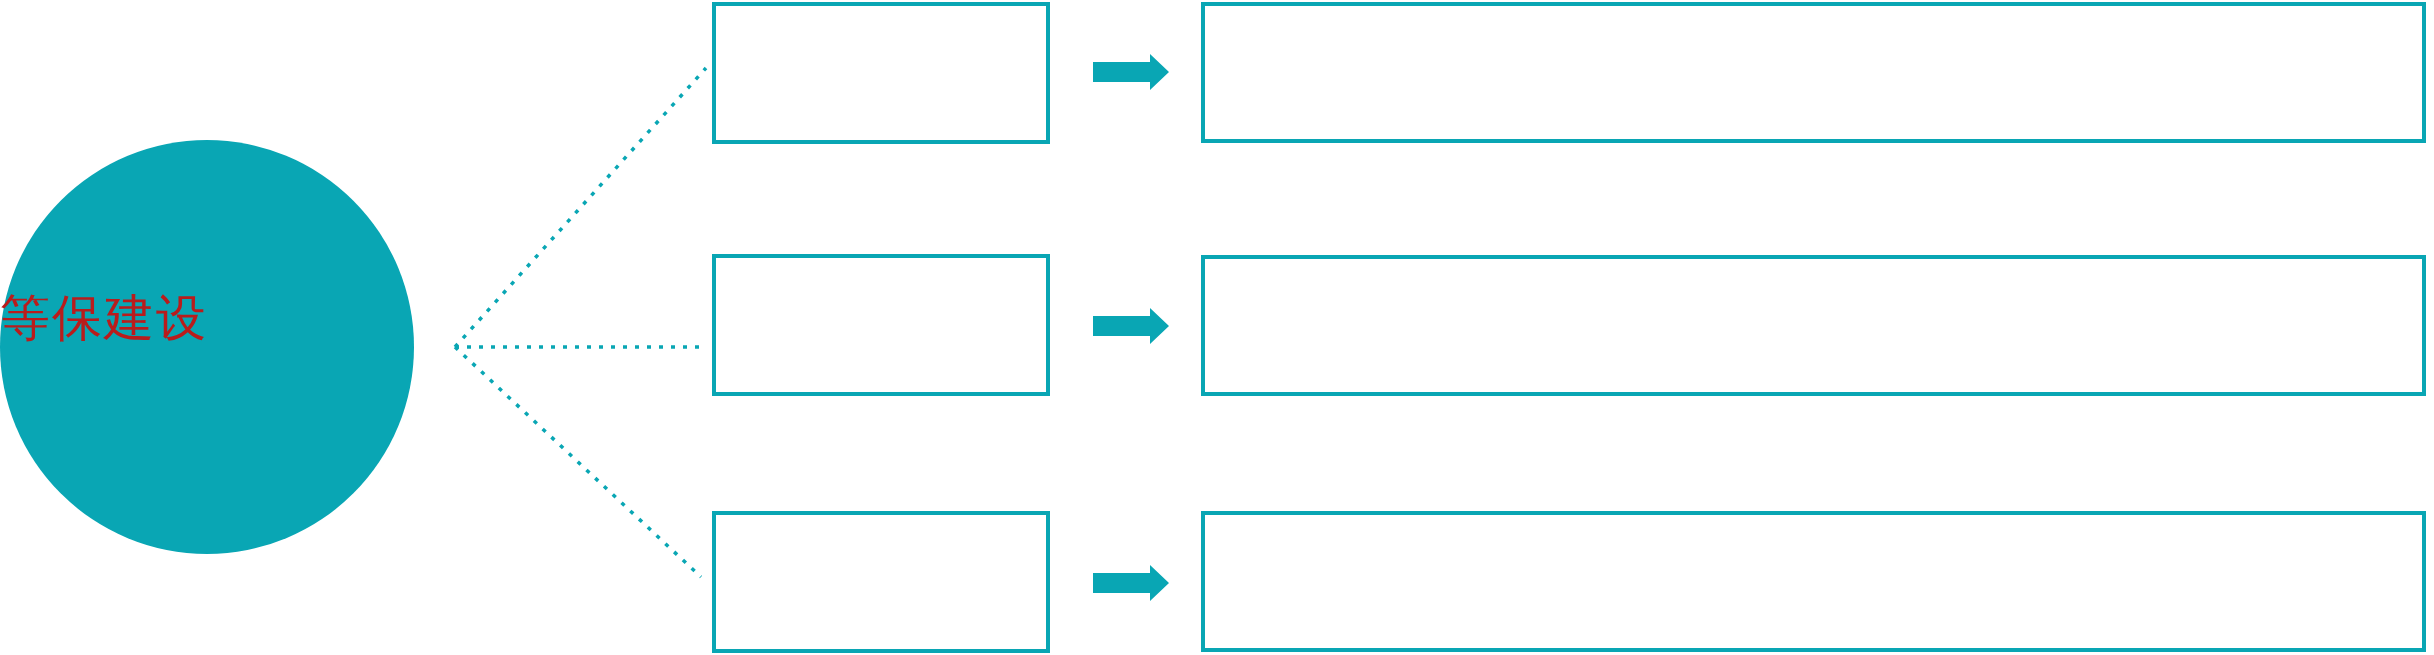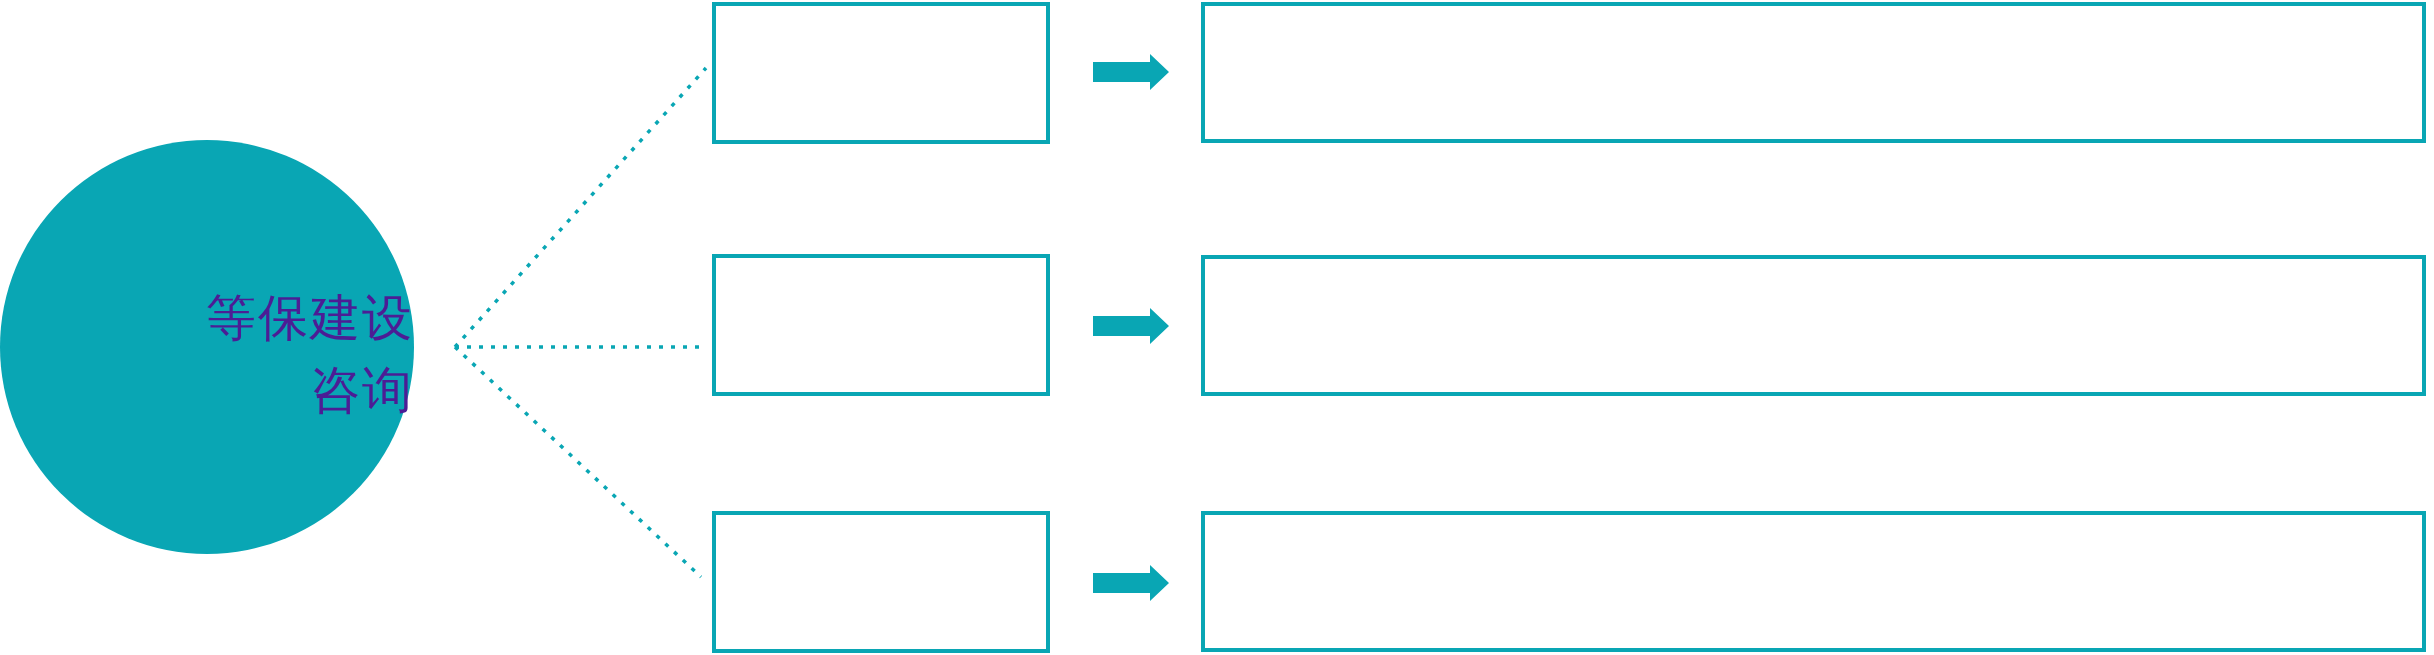--- a/index.html
+++ b/index.html
@@ -14,22 +14,22 @@
   .overlay-svg {
     position: absolute;
     left: 0; top: 0;
     width: 2434px; height: 655px;
   }
   .circle-label {
     position: absolute;
     left: 0px;
     top: 282px;
     width: 414px;
-    text-align: right;
-    color: #4c1d95;
+    text-align: left;
+    color: #b91c1c;
     font-size: 50px;
     line-height: 72px;
     font-weight: 300;
     letter-spacing: 2px;
     user-select: none;
   }
   .box {
     position: absolute;
     box-sizing: border-box;
     border: 4px solid #09A6B4;
@@ -60,21 +60,20 @@
     <line x1="455" y1="347" x2="706" y2="347" stroke="#09A6B4" stroke-width="3.5" stroke-dasharray="4 8"></line>
     <line x1="455" y1="347" x2="701" y2="577" stroke="#09A6B4" stroke-width="3.5" stroke-dasharray="4 8"></line>
 
     <polygon points="1093,62 1150,62 1150,54 1169,72 1150,90 1150,82 1093,82" fill="#09A6B4"></polygon>
     <polygon points="1093,316 1150,316 1150,308 1169,326 1150,344 1150,336 1093,336" fill="#09A6B4"></polygon>
     <polygon points="1093,573 1150,573 1150,565 1169,583 1150,601 1150,593 1093,593" fill="#09A6B4"></polygon>
   </svg>
 
   <div class="circle-label">
     <div>等保建设</div>
-    <div>咨询</div>
   </div>
 
   <div class="box small row1"></div>
   <div class="box large row1"></div>
 
   <div class="box small row2"></div>
   <div class="box large row2" style="top: 255px;"></div>
 
   <div class="box small row3"></div>
   <div class="box large row3"></div>

